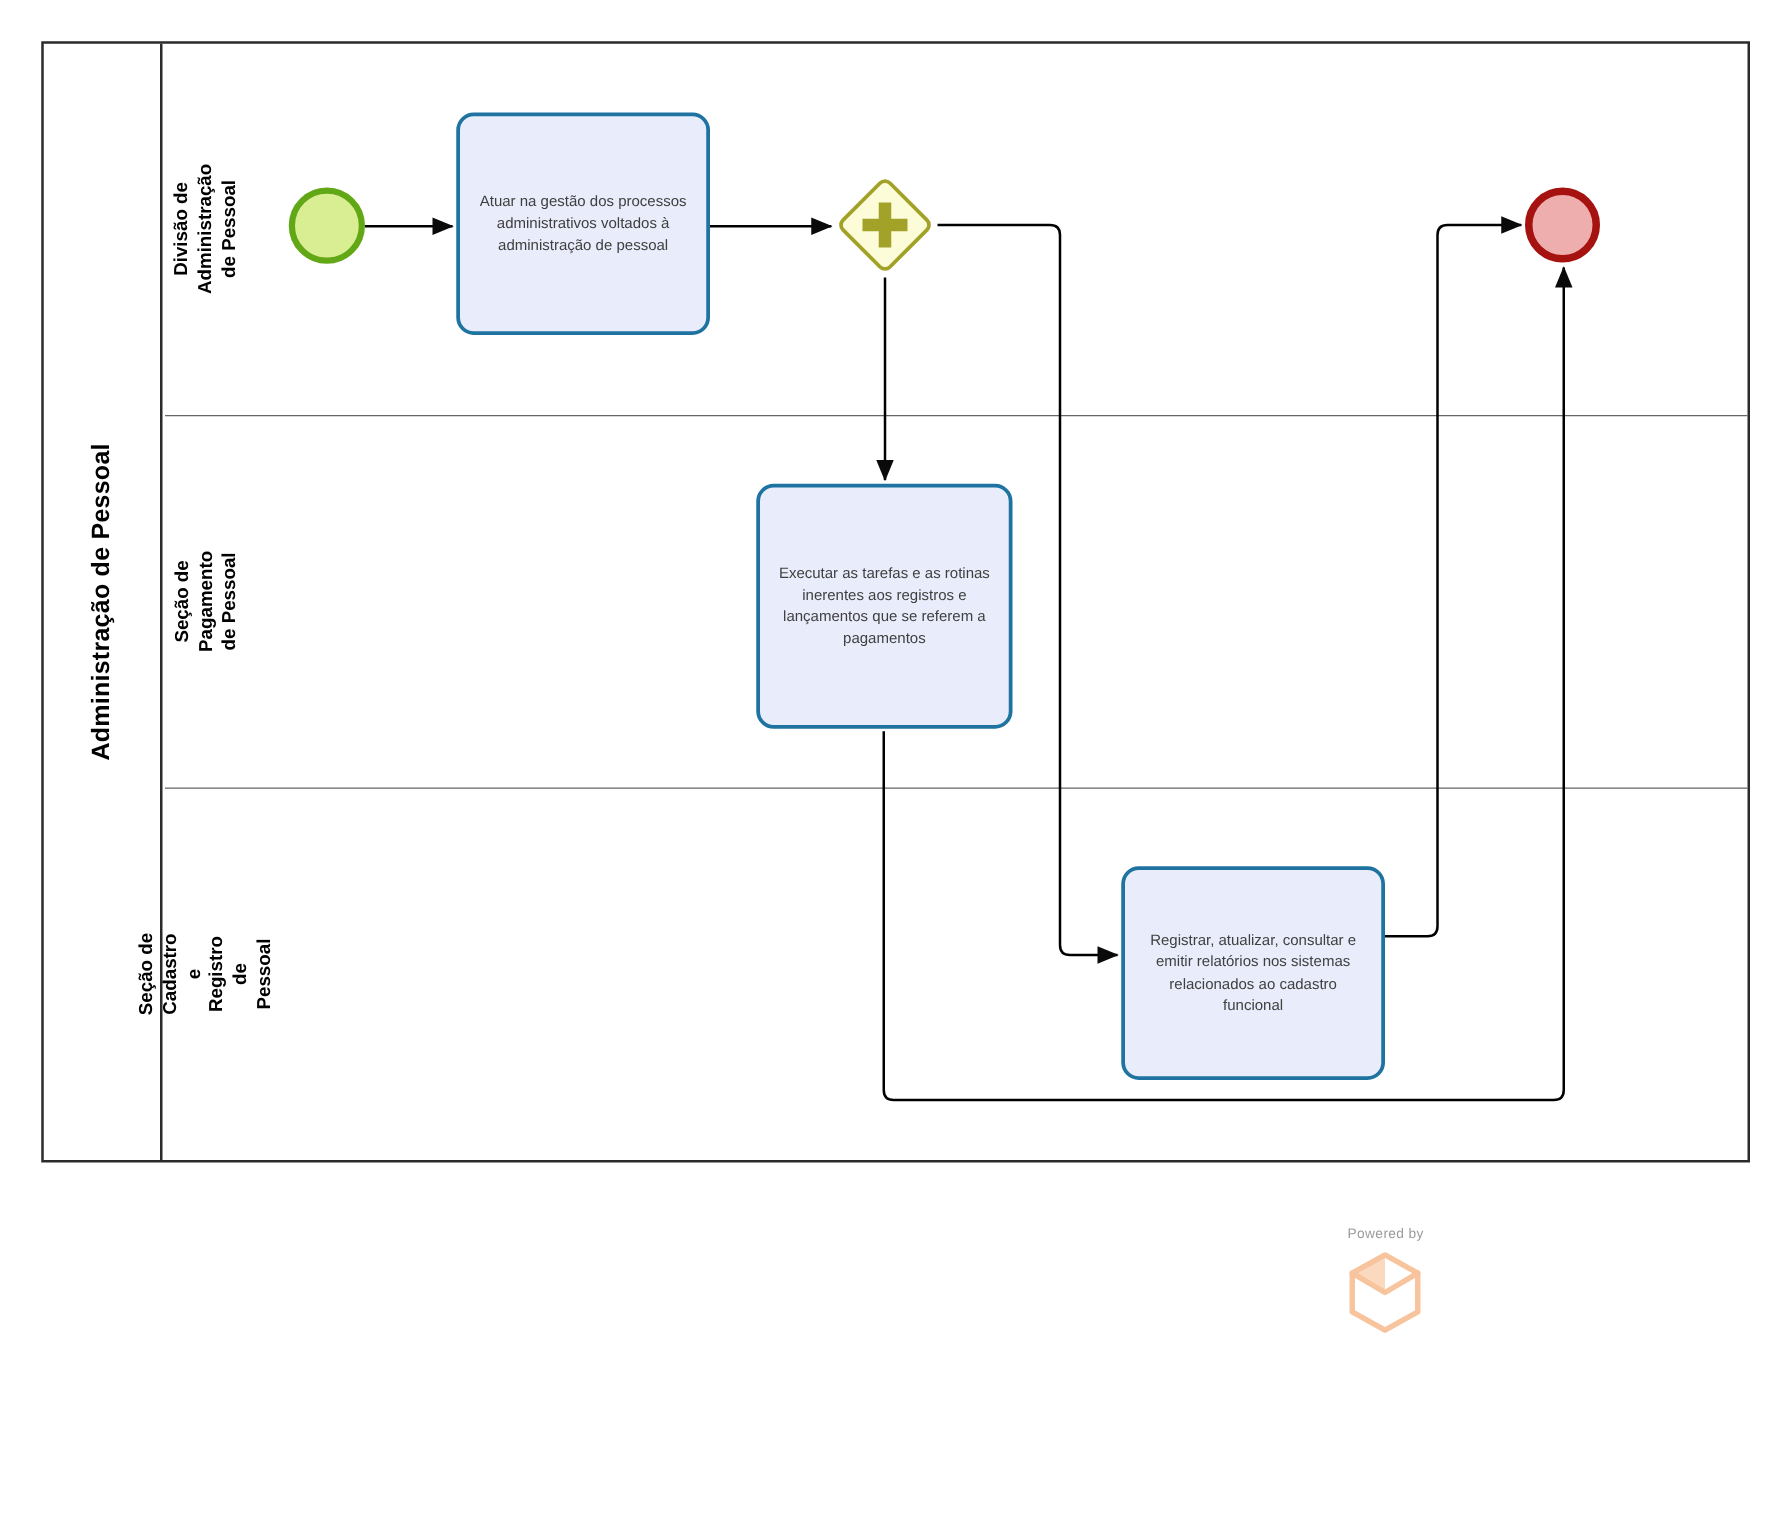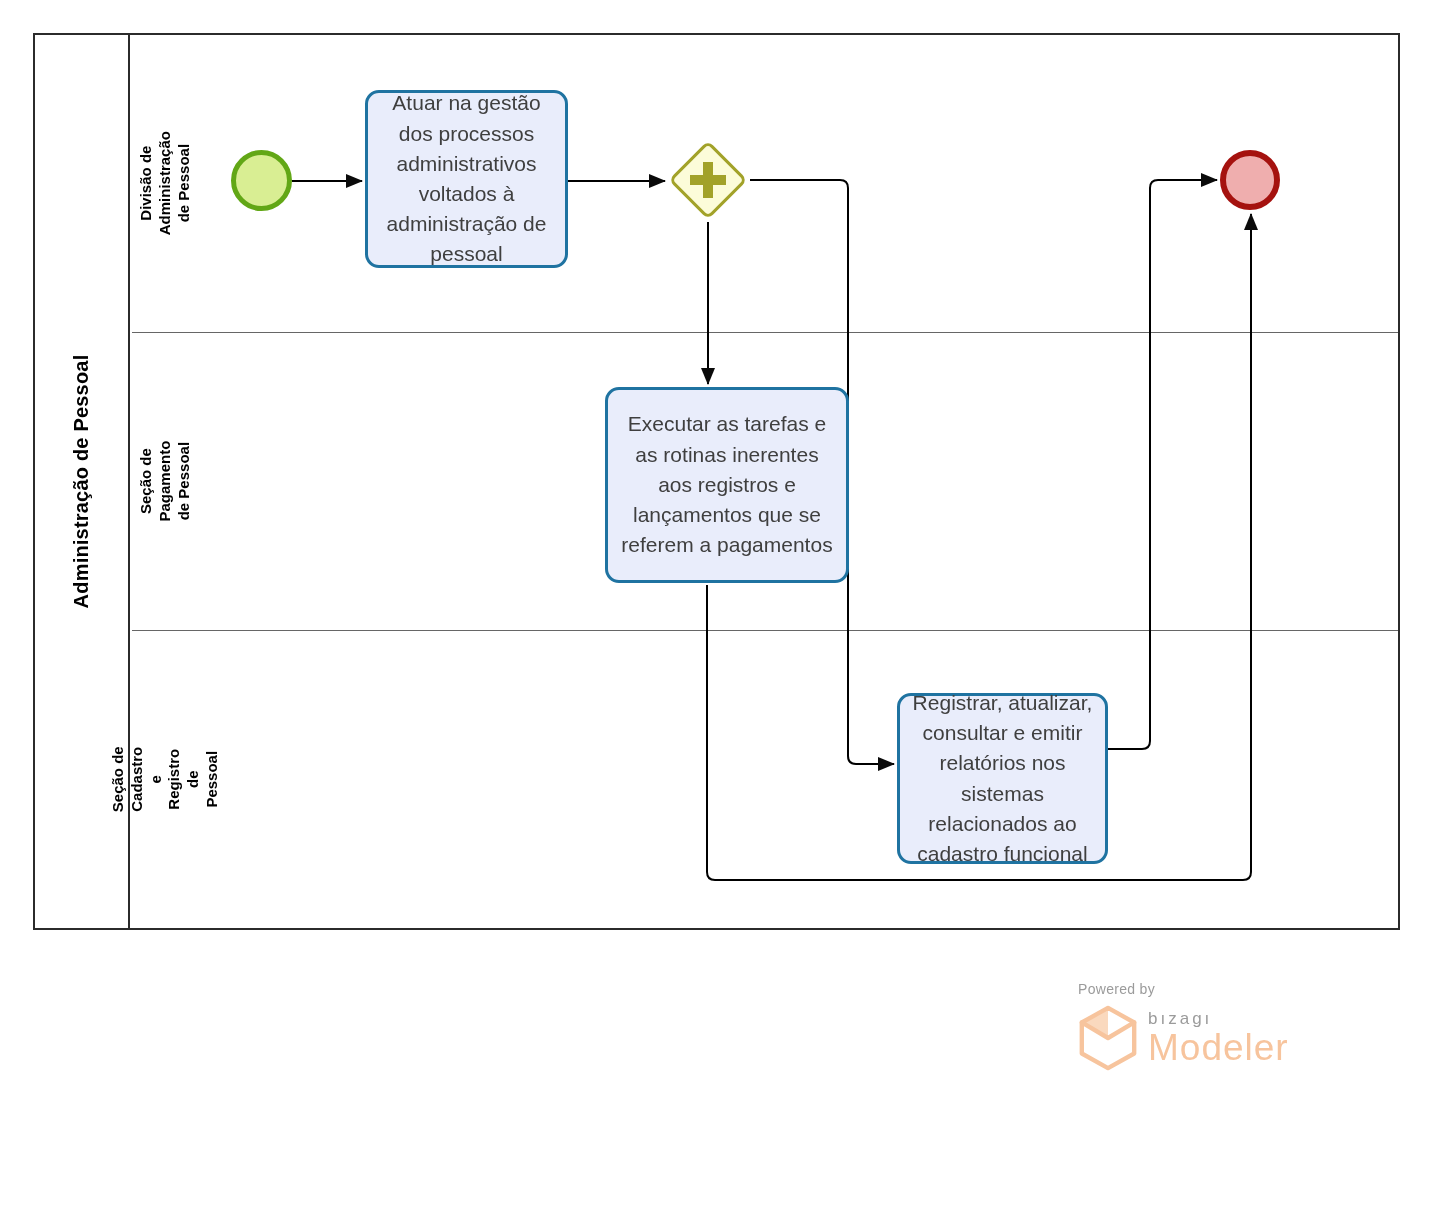--- a/index.html
+++ b/index.html
@@ -33,38 +33,38 @@
   .lane:nth-child(2) .vlabel{width:195px;}
   .lane:nth-child(3) .vlabel{width:250px;}
 
   
   .connectors{position:absolute;left:0;top:0;width:1430px;height:1224px;pointer-events:none;}
   .flow{fill:none;stroke:var(--flow-line);stroke-width:2px;}
 
   
   .task{position:absolute;background:var(--task-fill);border:3px solid var(--task-border);border-radius:14px;
     display:flex;align-items:center;justify-content:center;text-align:center;
-    padding:6px 12px;font-size:21px;line-height:1.44;color:var(--task-text);}
+    padding:6px 12px;font-size:12px;line-height:1.44;color:var(--task-text);}
   .task-1{left:365px;top:90px;width:203px;height:178px;}
-  .task-2{left:605px;top:387px;width:244px;height:196px;}
+  .task-2{left:605px;top:387px;width:205px;height:196px;}
   .task-3{left:897px;top:693px;width:211px;height:171px;}
 
   .event{position:absolute;border-radius:50%;}
   .start-event{left:231px;top:150px;width:61px;height:61px;background:var(--start-fill);border:5px solid var(--start-border);}
   .end-event{left:1220px;top:150px;width:60px;height:60px;background:var(--end-fill);border:6px solid var(--end-border);}
 
   .gateway{position:absolute;left:680px;top:152px;width:56px;height:56px;transform:rotate(45deg);
     background:var(--gateway-fill);border:3px solid var(--gateway-border);border-radius:7px;}
   .gateway-plus{position:absolute;left:688px;top:160px;width:40px;height:40px;}
   .gateway-plus .bar-h{position:absolute;left:2px;right:2px;top:15px;height:10px;background:var(--gateway-border);}
   .gateway-plus .bar-v{position:absolute;top:2px;bottom:2px;left:15px;width:10px;background:var(--gateway-border);}
 
   
   .footer-logo{position:absolute;left:1078px;top:981px;}
-  .powered-by{font-size:14px;color:var(--logo-gray);letter-spacing:0.3px;}
+  .powered-by{font-size:11px;color:var(--logo-gray);letter-spacing:0.3px;}
   .logo-row{display:flex;align-items:flex-start;margin-top:8px;}
   .logo-hex{width:60px;height:66px;}
   .logo-texts{margin-left:10px;display:flex;flex-direction:column;}
   .brand{font-size:17px;color:var(--logo-gray);letter-spacing:3px;margin-top:4px;}
   .product{font-size:37px;color:var(--logo-orange);letter-spacing:1px;margin-top:-2px;font-weight:500;}
 </style>
 </head>
 <body>
 
 <div class="stage">
@@ -129,20 +129,16 @@
   <div class="event end-event"></div>
 
   <div class="footer-logo">
     <div class="powered-by">Powered by</div>
     <div class="logo-row">
       <svg class="logo-hex" viewBox="0 0 60 68" xmlns="http://www.w3.org/2000/svg">
         <polygon points="3,18 30,3 30,34" fill="#FAD9BE" stroke="none"></polygon>
         <polygon points="30,3 57,18 57,50 30,65 3,50 3,18" fill="none" stroke="#F7C49D" stroke-width="4.5" stroke-linejoin="round"></polygon>
         <path d="M3,18 L30,34 L57,18" fill="none" stroke="#F7C49D" stroke-width="4.5" stroke-linejoin="round" stroke-linecap="round"></path>
       </svg>
-      <div class="logo-texts">
-        <span class="brand">bızagı</span>
-        <span class="product">Modeler</span>
-      </div>
     </div>
   </div>
 
 </div>
 
 </body></html>

